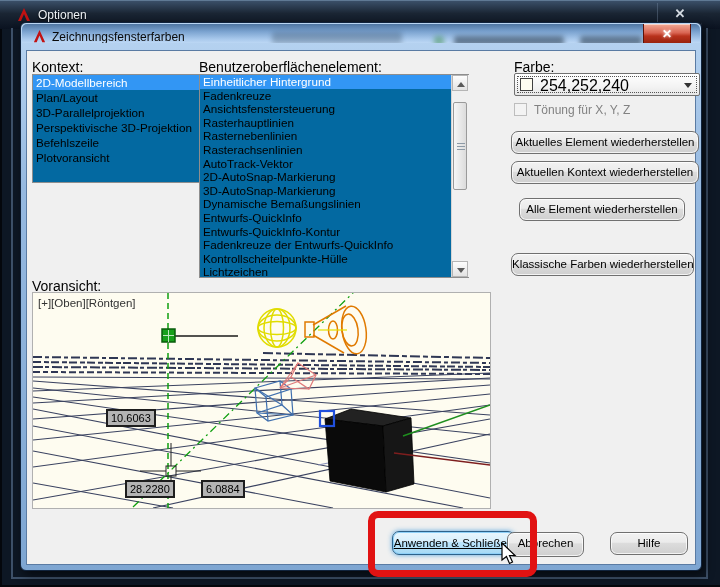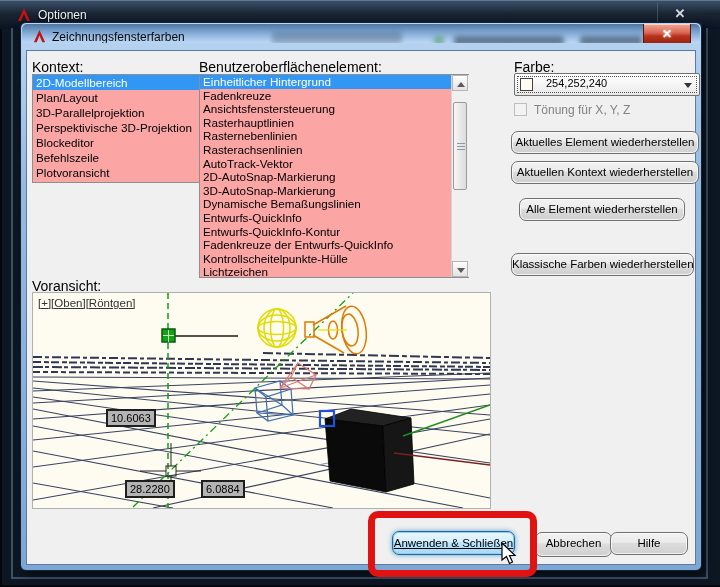--- a/index.html
+++ b/index.html
@@ -31,21 +31,21 @@
   .dlg-close{position:absolute;right:9px;top:0;width:46px;height:22px;z-index:3;
      background:linear-gradient(to bottom,#f2ab97 0%,#d96553 40%,#b8321c 55%,#8c1e0c 100%);
      border:1px solid #5e1208;border-top:none;border-radius:0 0 5px 5px;
      box-shadow:inset 0 1px 0 rgba(255,255,255,.5);
      color:#fff;font-weight:bold;font-size:12px;text-align:center;line-height:20px;
      text-shadow:0 0 3px rgba(255,255,255,.9);}
   .client{position:absolute;left:5px;right:5px;top:27px;bottom:5px;
      background:#f0f0f0;border:1px solid #5a7ba3;box-sizing:border-box;}
   .lbl{position:absolute;font-size:14px;color:#000;white-space:nowrap;}
   
-  .listbox{position:absolute;background:#fca5a5;border:1px solid #8e8e8e;overflow:hidden;
+  .listbox{position:absolute;background:#0369a1;border:1px solid #8e8e8e;overflow:hidden;
      font-size:11.7px;}
   .list-item{height:15px;line-height:15px;padding-left:3px;white-space:nowrap;color:#000;}
   .ui .list-item{height:13.6px;line-height:13.6px;}
   .list-item.selected{background:#3296f4;color:#fff;}
   .scrollbar{position:absolute;top:0;right:0;bottom:0;width:17px;background:#f0f0f0;
      border-left:1px solid #d5d5d5;}
   .sb-btn{position:absolute;left:0;width:16px;height:16px;background:linear-gradient(#fdfdfd,#e3e3e3);
      border:1px solid #b5b5b5;box-sizing:border-box;}
   .sb-tri-up{position:absolute;left:4px;top:6px;width:0;height:0;
      border-left:4px solid transparent;border-right:4px solid transparent;border-bottom:5px solid #5a5a5a;}
@@ -53,35 +53,35 @@
      border-left:4px solid transparent;border-right:4px solid transparent;border-top:5px solid #5a5a5a;}
   .sb-thumb{position:absolute;left:1px;top:27px;width:14px;height:88px;border-radius:2px;
      background:linear-gradient(to right,#f6f6f6,#dcdcdc);border:1px solid #9a9a9a;box-sizing:border-box;}
   .sb-grip{position:absolute;left:3px;top:40px;width:8px;height:7px;
      background:repeating-linear-gradient(to bottom,#8d9aa6 0 1px,transparent 1px 3px);}
   
   .combo{position:absolute;border:1px solid #707070;border-radius:2px;box-sizing:border-box;
      background:linear-gradient(to bottom,#ffffff,#f3f3f3 60%,#e7e7e7);}
   .combo-focus{position:absolute;inset:2px;border:1px dotted #555;pointer-events:none;}
   .combo-swatch{position:absolute;left:5px;top:4px;width:13px;height:13px;border:1px solid #404040;box-sizing:border-box;}
-  .combo-value{position:absolute;left:31px;top:3px;font-size:11px;color:#000;}
+  .combo-value{position:absolute;left:25px;top:3px;font-size:16px;color:#000;}
   .combo-arrow{position:absolute;right:7px;top:9px;width:0;height:0;
      border-left:4px solid transparent;border-right:4px solid transparent;border-top:5px solid #333;}
   .cb-box{position:absolute;width:13px;height:13px;background:#f3f3f3;border:1px solid #bdbdbd;box-sizing:border-box;}
   .cb-lbl{position:absolute;font-size:12px;color:#828282;white-space:nowrap;}
   .win-btn{position:absolute;font-size:11.5px;color:#000;text-align:center;
      border:1px solid #707070;border-radius:7px;box-sizing:border-box;
      background:linear-gradient(to bottom,#f2f2f2 0%,#ebebeb 45%,#dddddd 46%,#cfcfcf 100%);
      box-shadow:inset 0 0 0 1px rgba(255,255,255,.75);line-height:21px;white-space:nowrap;}
   .win-btn.apply{background:linear-gradient(to bottom,#e9f6fd 0%,#d7effc 45%,#bde6fd 46%,#a6d9f4 100%);
      border-color:#2c628b;box-shadow:inset 0 0 0 1px #8ed0f8,0 0 5px rgba(60,150,220,.85);text-decoration:underline;}
   
   .preview{position:absolute;left:5px;top:241px;width:457px;height:215px;
      border:1px solid #b0b0b0;box-sizing:content-box;overflow:hidden;}
-  .vp-label{position:absolute;left:5px;top:4px;font-size:11.5px;color:#333;text-decoration:underline;}
+  .vp-label{position:absolute;left:5px;top:4px;font-size:11.5px;color:#333;}
   .tip{position:absolute;background:#b4b4b4;border:2px solid #1e1e1e;color:#000;
      font-size:11px;line-height:14px;padding:0 3px;white-space:nowrap;}
   
   .red-rect{position:absolute;left:368px;top:511px;width:169px;height:66px;
      border:7px solid #e11212;border-radius:10px;box-sizing:border-box;z-index:60;}
   .cursor{position:absolute;left:501px;top:542px;z-index:70;}
 </style>
 </head>
 <body>
 
@@ -112,21 +112,20 @@
     </div>
 
     <div class="client">
 
       <div class="lbl" style="left:5px;top:8px">Kontext:</div>
       <div class="listbox" style="left:5px;top:23px;width:166px;height:107px">
           <div class="list-item selected">2D-Modellbereich</div>
           <div class="list-item">Plan/Layout</div>
           <div class="list-item">3D-Parallelprojektion</div>
           <div class="list-item">Perspektivische 3D-Projektion</div>
-          <div class="list-item">Blockeditor</div>
           <div class="list-item">Befehlszeile</div>
           <div class="list-item">Plotvoransicht</div>
         </div>
 
       <div class="lbl" style="left:172px;top:8px">Benutzeroberflächenelement:</div>
       <div class="listbox ui" style="left:172px;top:23px;width:270px;height:204px;padding-right:17px;box-sizing:border-box">
       <div class="list-item selected">Einheitlicher Hintergrund</div>
           <div class="list-item">Fadenkreuze</div>
           <div class="list-item">Ansichtsfenstersteuerung</div>
           <div class="list-item">Rasterhauptlinien</div>
@@ -269,21 +268,21 @@
             <rect x="133" y="173" width="10" height="10"></rect>
           </g>
         </svg>
         <div class="vp-label">[+][Oben][Röntgen]</div>
         <div class="tip" style="left:73px;top:116px">10.6063</div>
         <div class="tip" style="left:92px;top:187px">28.2280</div>
         <div class="tip" style="left:168px;top:187px">6.0884</div>
       </div>
 
       <div class="win-btn apply" style="left:365px;top:480px;width:123px;height:24px;line-height:22px">Anwenden &amp; Schließen</div>
-      <div class="win-btn" style="left:508px;top:481px;width:77px;height:25px">Abbrechen</div>
+      <div class="win-btn" style="left:480px;top:481px;width:77px;height:25px">Abbrechen</div>
       <div class="win-btn" style="left:583px;top:481px;width:78px;height:23px">Hilfe</div>
     </div>
   </div>
 
   <div class="red-rect" style="border-color: rgb(225, 18, 18);"></div>
 
   <svg class="cursor" width="20" height="24" viewBox="0 0 20 24">
     <polygon points="1,1 1,18 5.5,14.5 8.5,21.5 11.5,20 8.5,13.5 14,13.5" fill="#ffffff" stroke="#000000" stroke-width="1.2"></polygon>
   </svg>
 </div>

